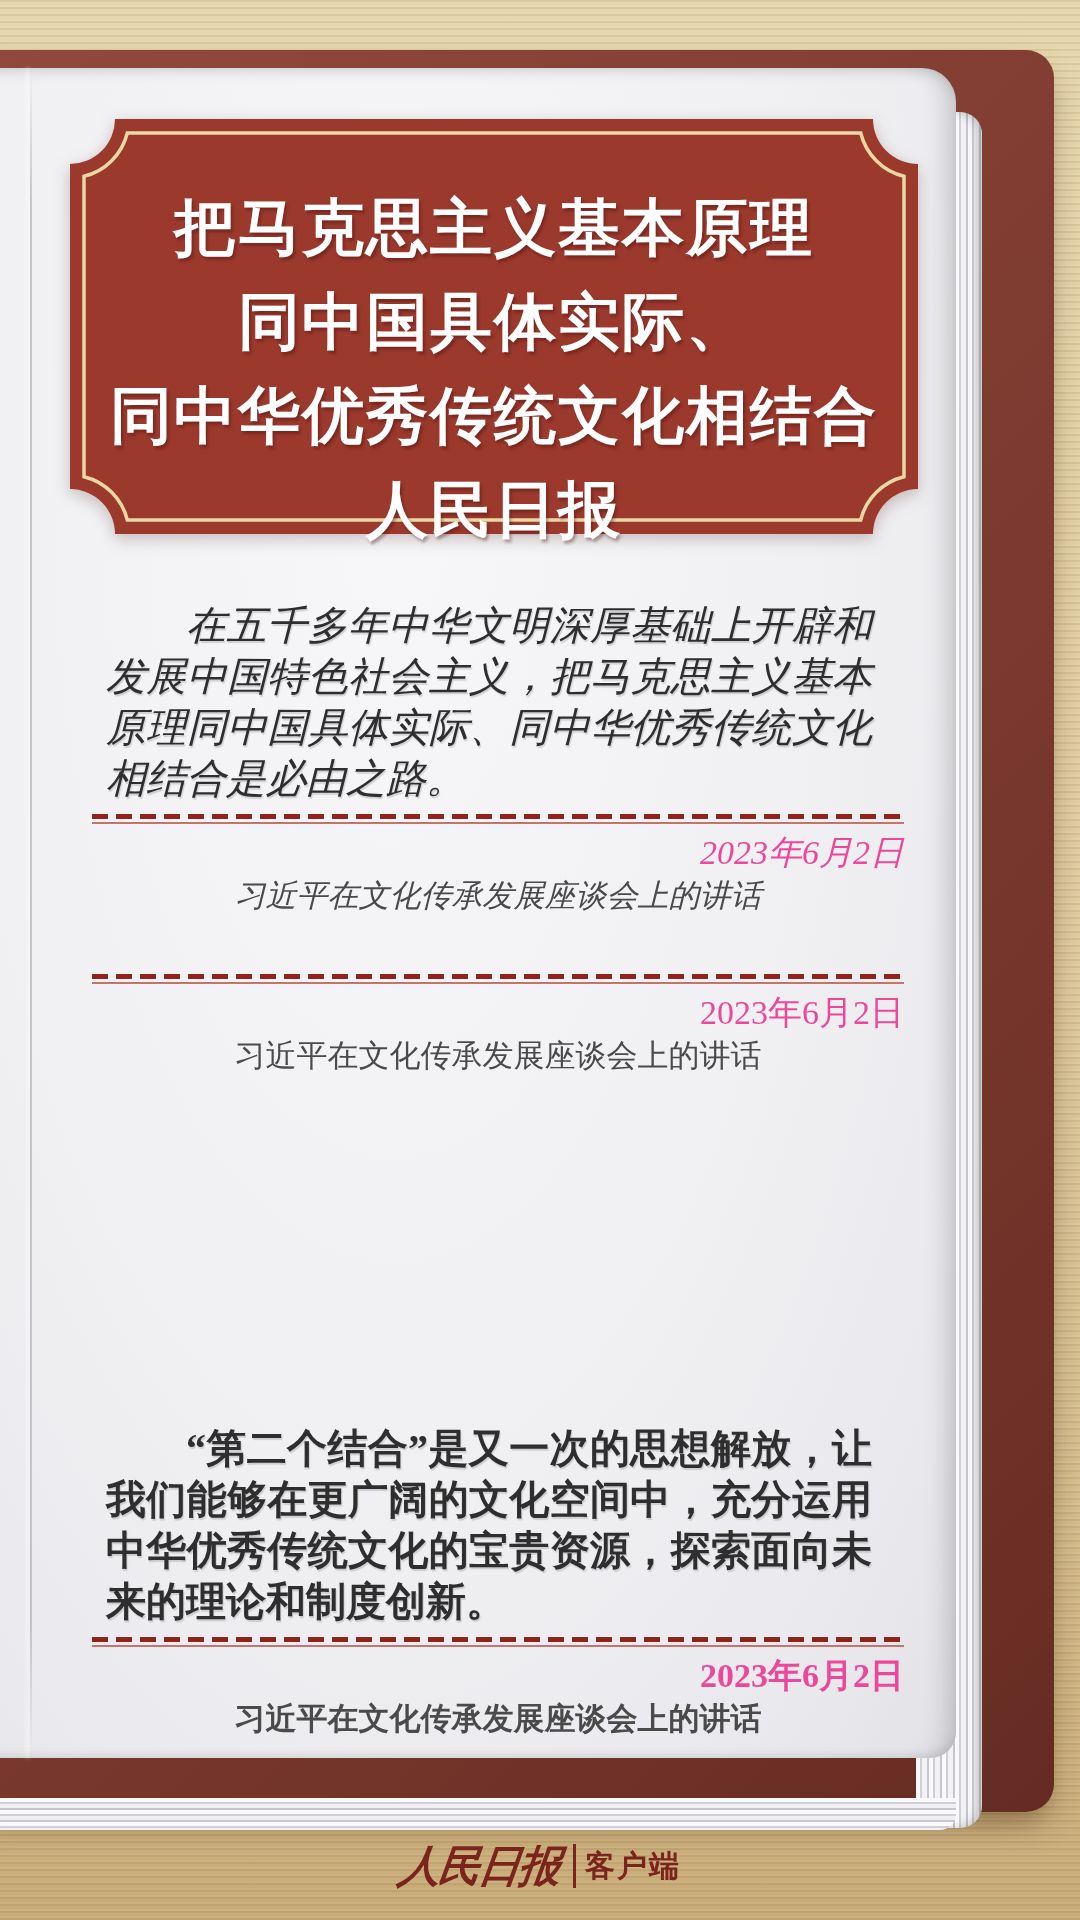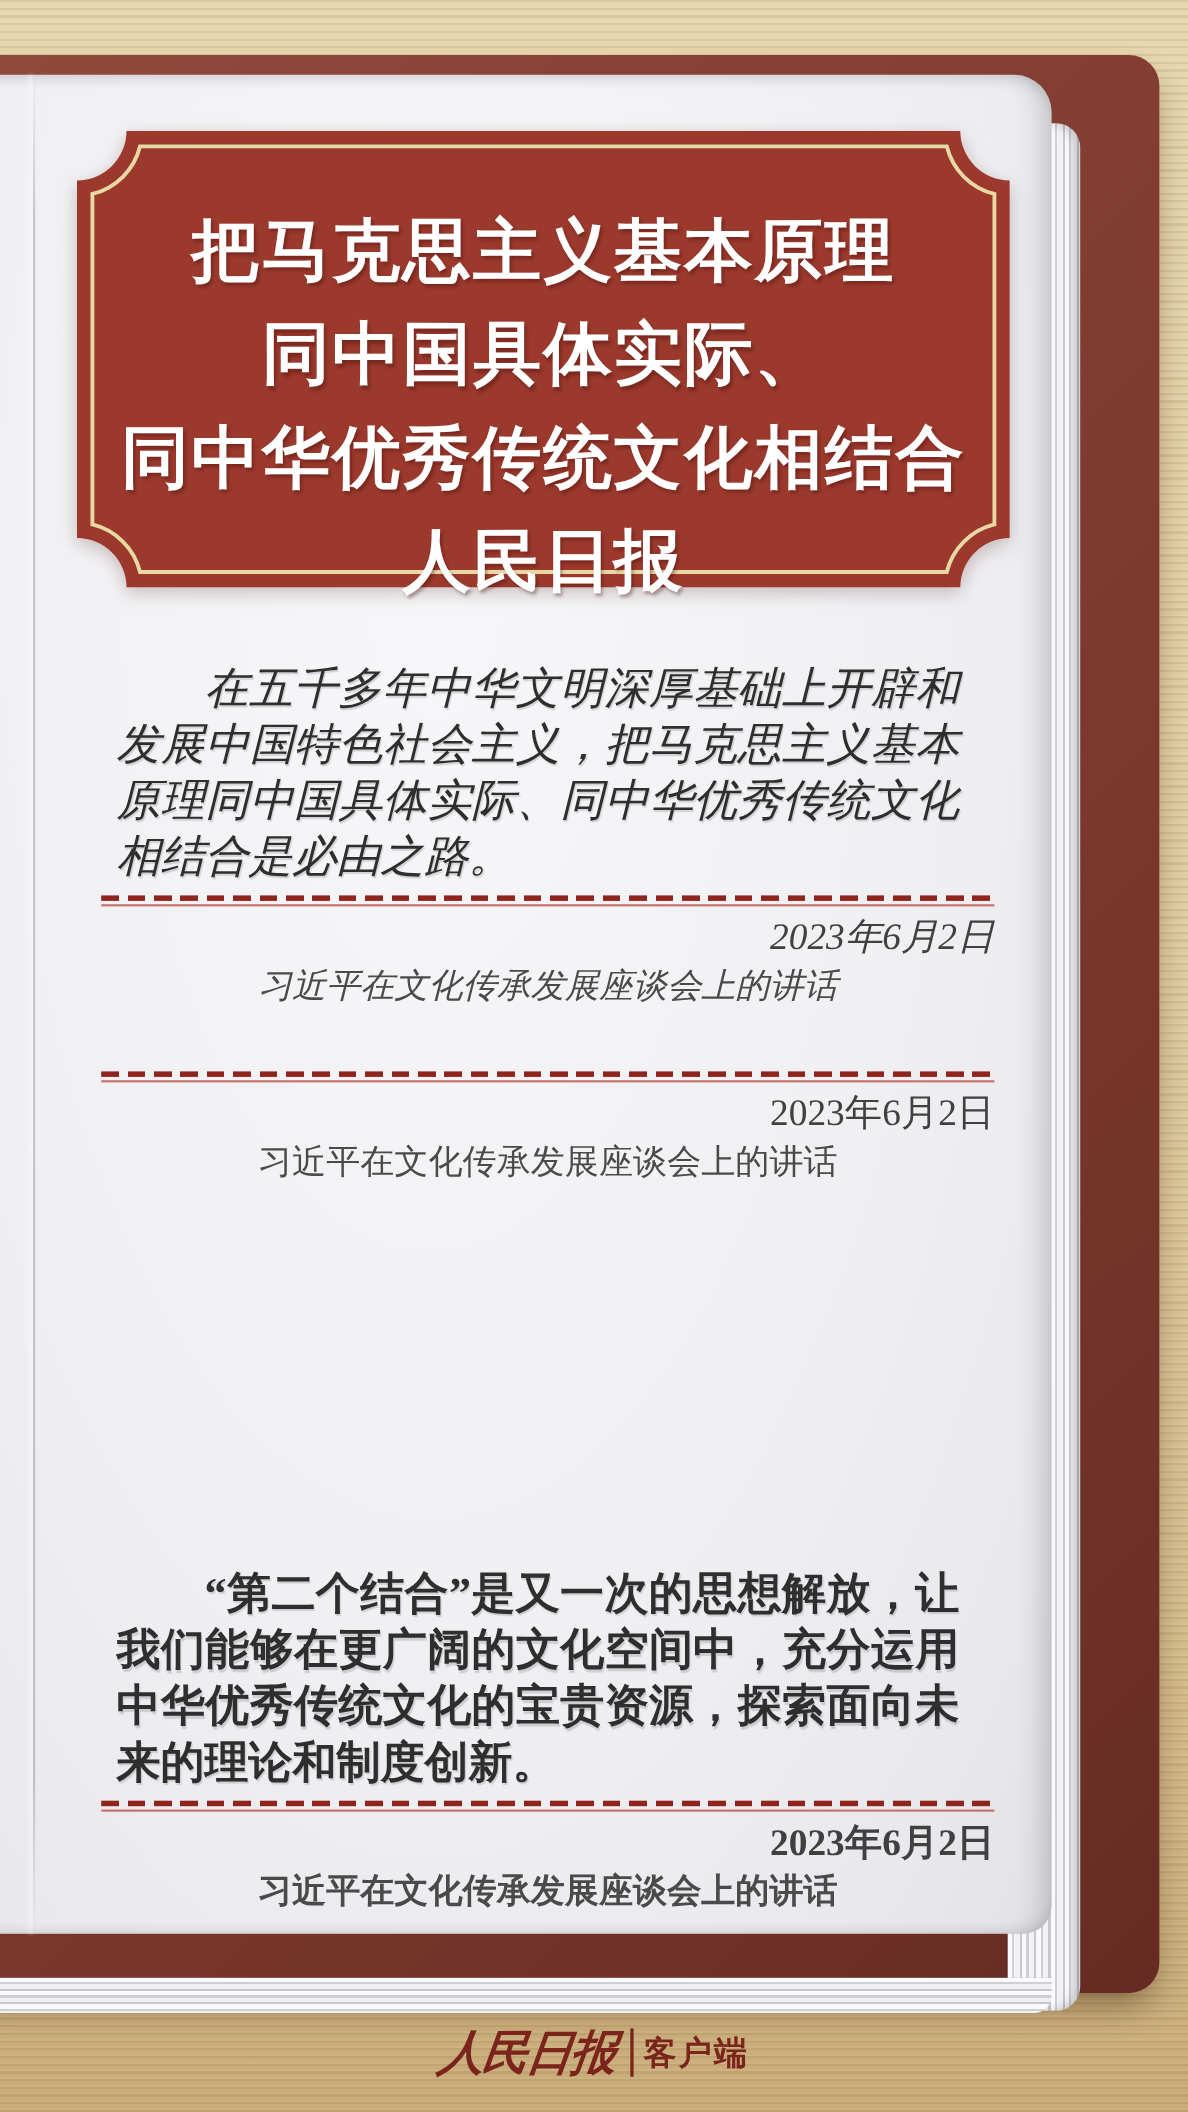--- a/index.html
+++ b/index.html
@@ -56,21 +56,21 @@
 
   .quote-block{position:absolute;left:92px;width:812px;}
   .quote-text{
     margin:0 0 0 14px;width:766px;
     font-size:40px;line-height:51px;color:#2e2e2e;
     text-align:justify;text-indent:2em;
     text-shadow:1px 2px 1px rgba(120,120,125,0.28);
   }
   .sep-dash{height:5px;margin-top:10px;background:repeating-linear-gradient(90deg,#8e241c 0 16px,rgba(0,0,0,0) 16px 24px);}
   .sep-solid{height:2px;margin-top:3px;background:#c3756b;}
-  .quote-date{margin-top:8px;text-align:right;font-size:34px;line-height:42px;color:#404040;}
+  .quote-date{margin-top:8px;text-align:right;font-size:34px;line-height:42px;color:#ec4899;}
   .quote-source{margin-top:2px;text-align:center;font-size:31px;line-height:40px;color:#4a4a4a;}
   .q1{top:600px;font-style:italic;} .q2{top:964px;} .q3{top:1423px;font-weight:bold;}
 
   .footer-logo{
     position:absolute;left:0;top:1836px;width:1080px;height:60px;
     display:flex;align-items:center;justify-content:center;color:#7b241c;
   }
   .brand-script{
     font-family:"DejaVu Serif","Liberation Serif",serif;
     font-weight:900;font-style:italic;font-size:42px;

